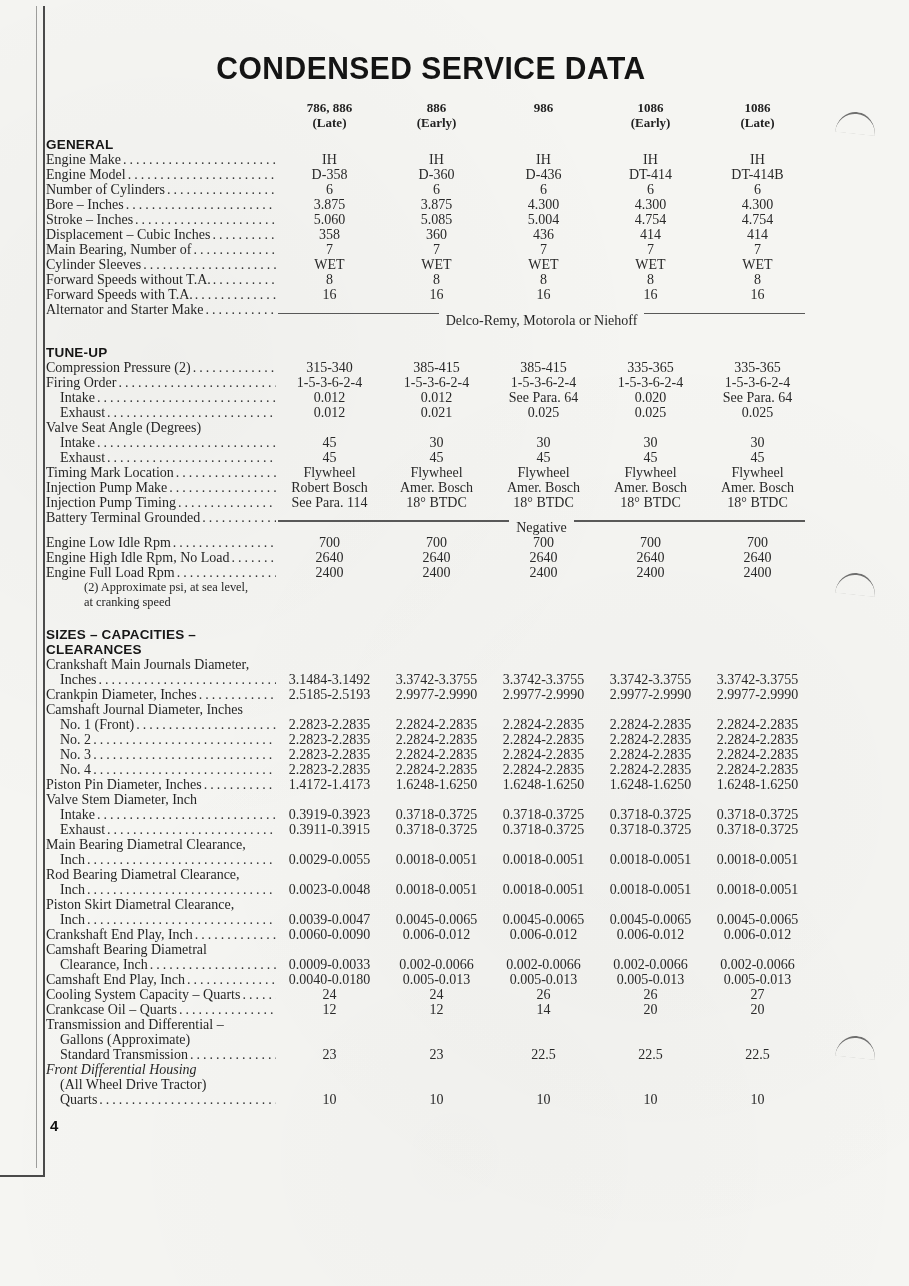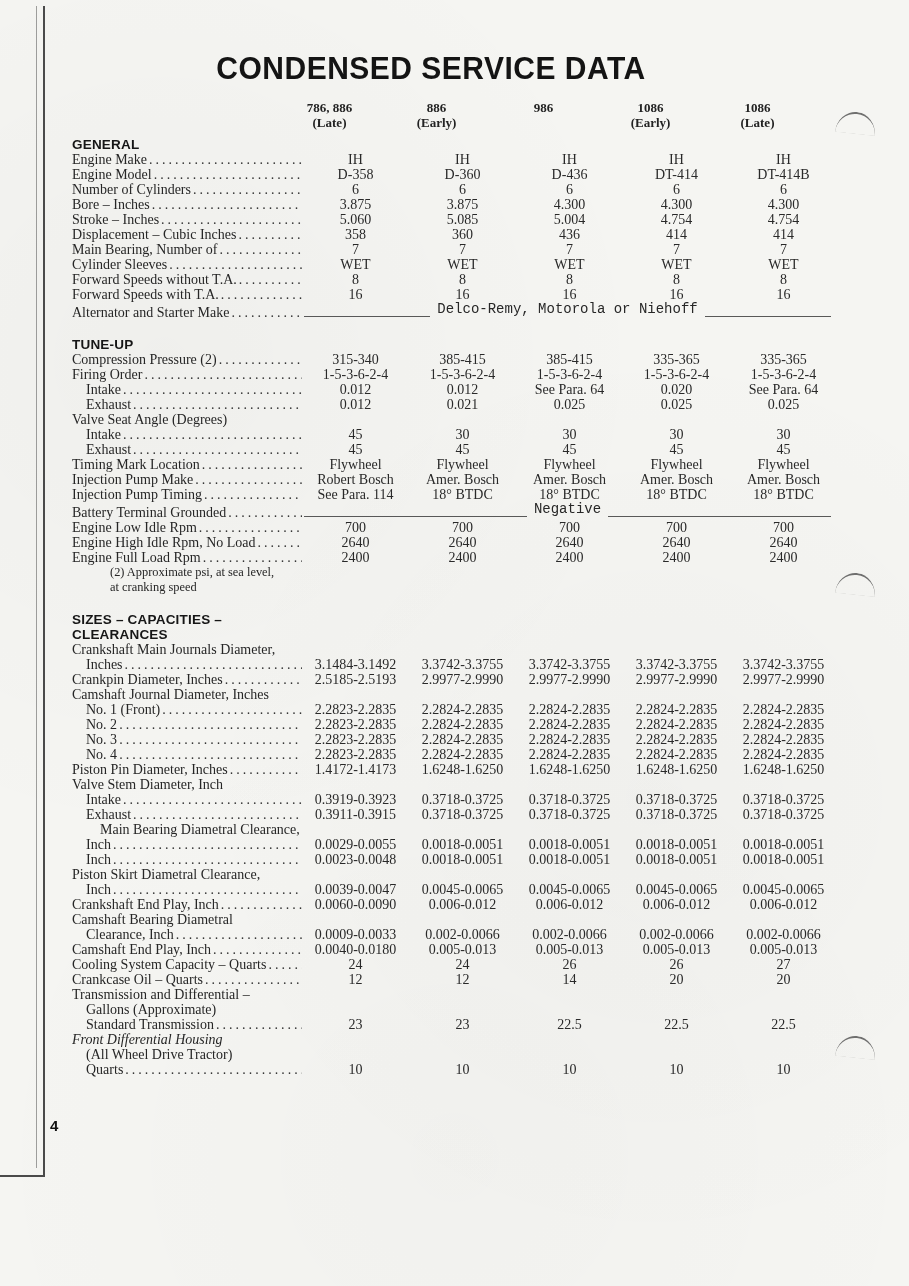--- a/index.html
+++ b/index.html
@@ -41,38 +41,38 @@
     transform:scaleY(1.04);
   }
   .colhead-row {
     display:grid; grid-template-columns:230px repeat(5,107px);
     margin-top:14px;
   }
   .colhead {
     text-align:center; font-weight:bold; font-size:13px; line-height:15px;
     color:#232323;
   }
-  .section { margin-top:17px;padding-left:26px; }
+  .section { margin-top:17px; }
   .section:first-child { margin-top:7px; }
   .section-heading {
     font-family:"Liberation Sans", sans-serif;
     font-weight:bold; font-size:13.5px; line-height:15px;
     letter-spacing:.2px; color:#161616;
   }
   .row {
     display:grid; grid-template-columns:230px repeat(5,107px);
     align-items:baseline; line-height:15px; font-size:14px;
   }
   .lbl { display:flex; align-items:baseline; overflow:hidden; white-space:nowrap; color:#262626; }
   .lbl.ind { padding-left:14px; }
   .txt {}
   .dots { flex:1 1 auto; overflow:hidden; letter-spacing:3px; color:#353535; padding-left:2px; }
   .dots::before { content:"........................................................................"; }
   .val { text-align:center; white-space:nowrap; color:#292929; }
-  .spanval { grid-column:2 / -1; display:flex; align-items:flex-end; gap:7px; padding:0 6px 0 2px;font-family:Liberation Mono, monospace; }
+  .spanval { grid-column:2 / -1; display:flex; align-items:flex-start; gap:7px; padding:0 6px 0 2px; }
   .dash { flex:1 1 auto; height:1.5px; background:#3d3d3d; opacity:.85; }
   .spantxt { white-space:nowrap; }
   .note-line { line-height:15px; font-size:12.4px; padding-left:14px; color:#262626;margin-left:24px; }
   .pagenum {
     position:absolute; left:50px; top:1117px;
     font-family:"Liberation Sans", sans-serif;
     font-weight:bold; font-size:15px; color:#111;
   }
 </style>
 </head>
@@ -502,34 +502,39 @@
               <span class="txt">Exhaust</span>
               <span class="dots"></span>
             </div>
             <div class="val">0.3911-0.3915</div>
             <div class="val">0.3718-0.3725</div>
             <div class="val">0.3718-0.3725</div>
             <div class="val">0.3718-0.3725</div>
             <div class="val">0.3718-0.3725</div>
           </div>
           <div class="row">
-            <div class="lbl" style="grid-column: 1 / -1; margin-left: 28px;">
+            <div class="lbl" style="grid-column: 1 / -1;">
               <span class="txt">Main Bearing Diametral Clearance,</span>
             </div>
           </div>
           <div class="row">
             <div class="lbl ind">
               <span class="txt">Inch</span>
               <span class="dots"></span>
             </div>
             <div class="val">0.0029-0.0055</div>
             <div class="val">0.0018-0.0051</div>
             <div class="val">0.0018-0.0051</div>
             <div class="val">0.0018-0.0051</div>
             <div class="val">0.0018-0.0051</div>
+          </div>
+          <div class="row">
+            <div class="lbl" style="grid-column: 1 / -1;">
+              <span class="txt">Rod Bearing Diametral Clearance,</span>
+            </div>
           </div>
           <div class="row">
             <div class="lbl ind">
               <span class="txt">Inch</span>
               <span class="dots"></span>
             </div>
             <div class="val">0.0023-0.0048</div>
             <div class="val">0.0018-0.0051</div>
             <div class="val">0.0018-0.0051</div>
             <div class="val">0.0018-0.0051</div>

